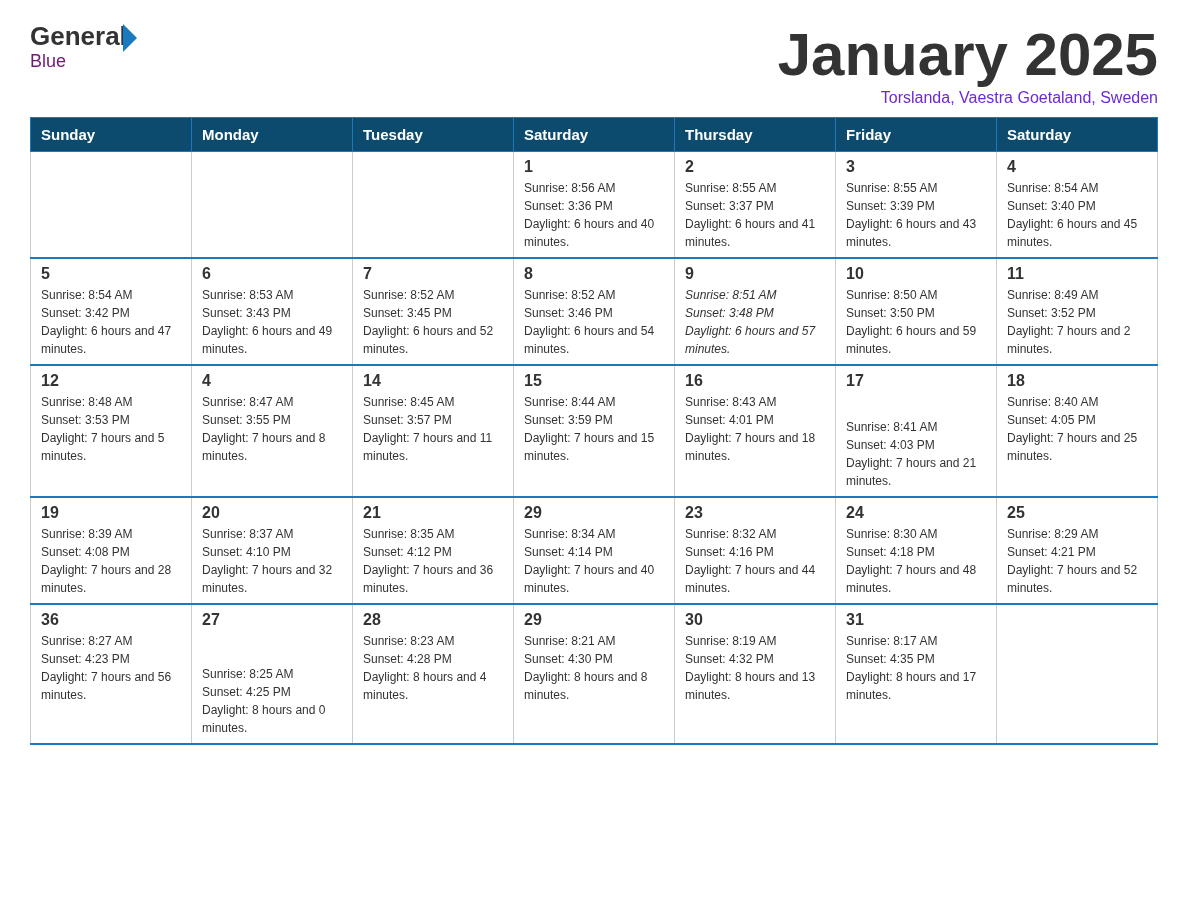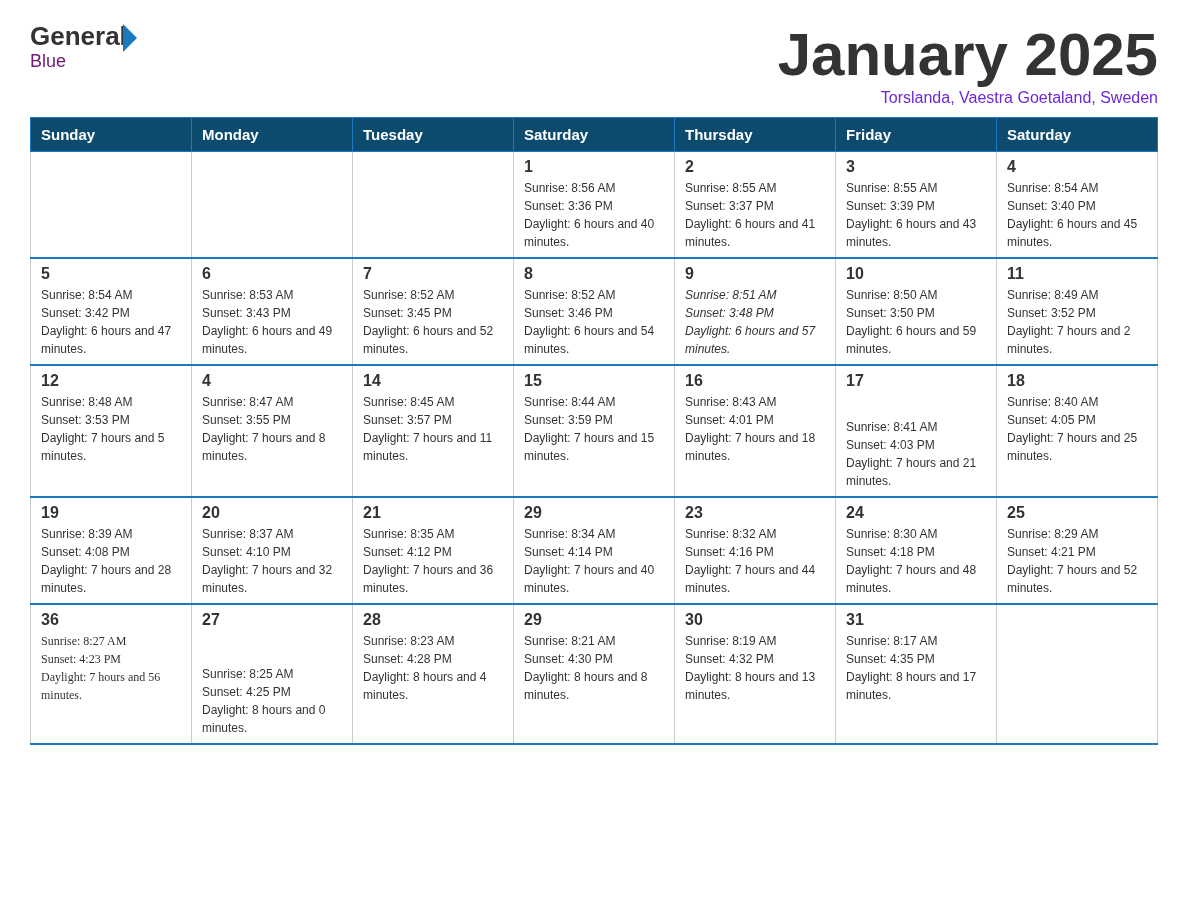--- a/index.html
+++ b/index.html
@@ -285,21 +285,21 @@
         <td>
           <span class="day-num">25</span>
           <div class="day-info" style="white-space: pre-line;">Sunrise: 8:29 AM
 Sunset: 4:21 PM
 Daylight: 7 hours and 52 minutes.</div>
         </td>
       </tr>
       <tr>
         <td>
           <span class="day-num">36</span>
-          <div class="day-info" style="white-space: pre-line; font-family: Liberation Serif, serif;">Sunrise: 8:27 AM
+          <div class="day-info" style="white-space: pre-line;">Sunrise: 8:27 AM
 Sunset: 4:23 PM
 Daylight: 7 hours and 56 minutes.</div>
         </td>
         <td>
           <span class="day-num">27</span>
           <div class="day-info" style="white-space: pre-line; margin-top: 36px;">Sunrise: 8:25 AM
 Sunset: 4:25 PM
 Daylight: 8 hours and 0 minutes.</div>
         </td>
         <td>

